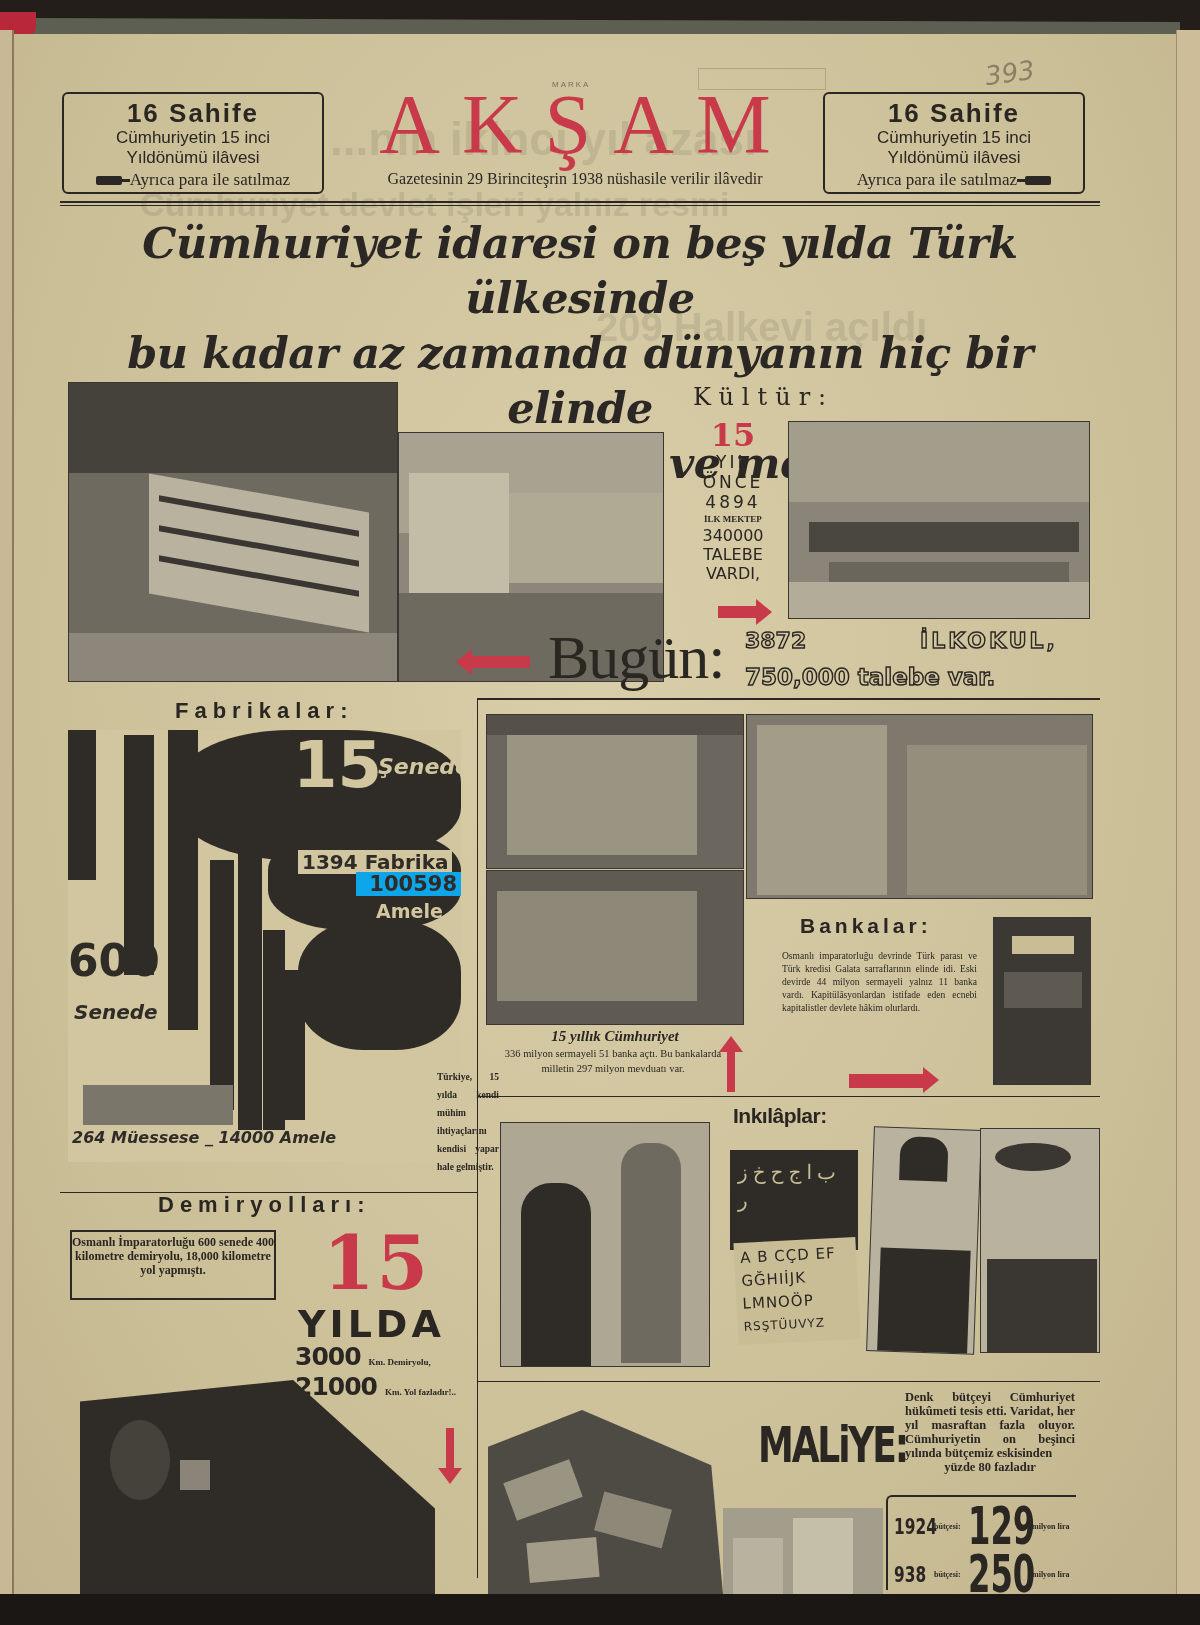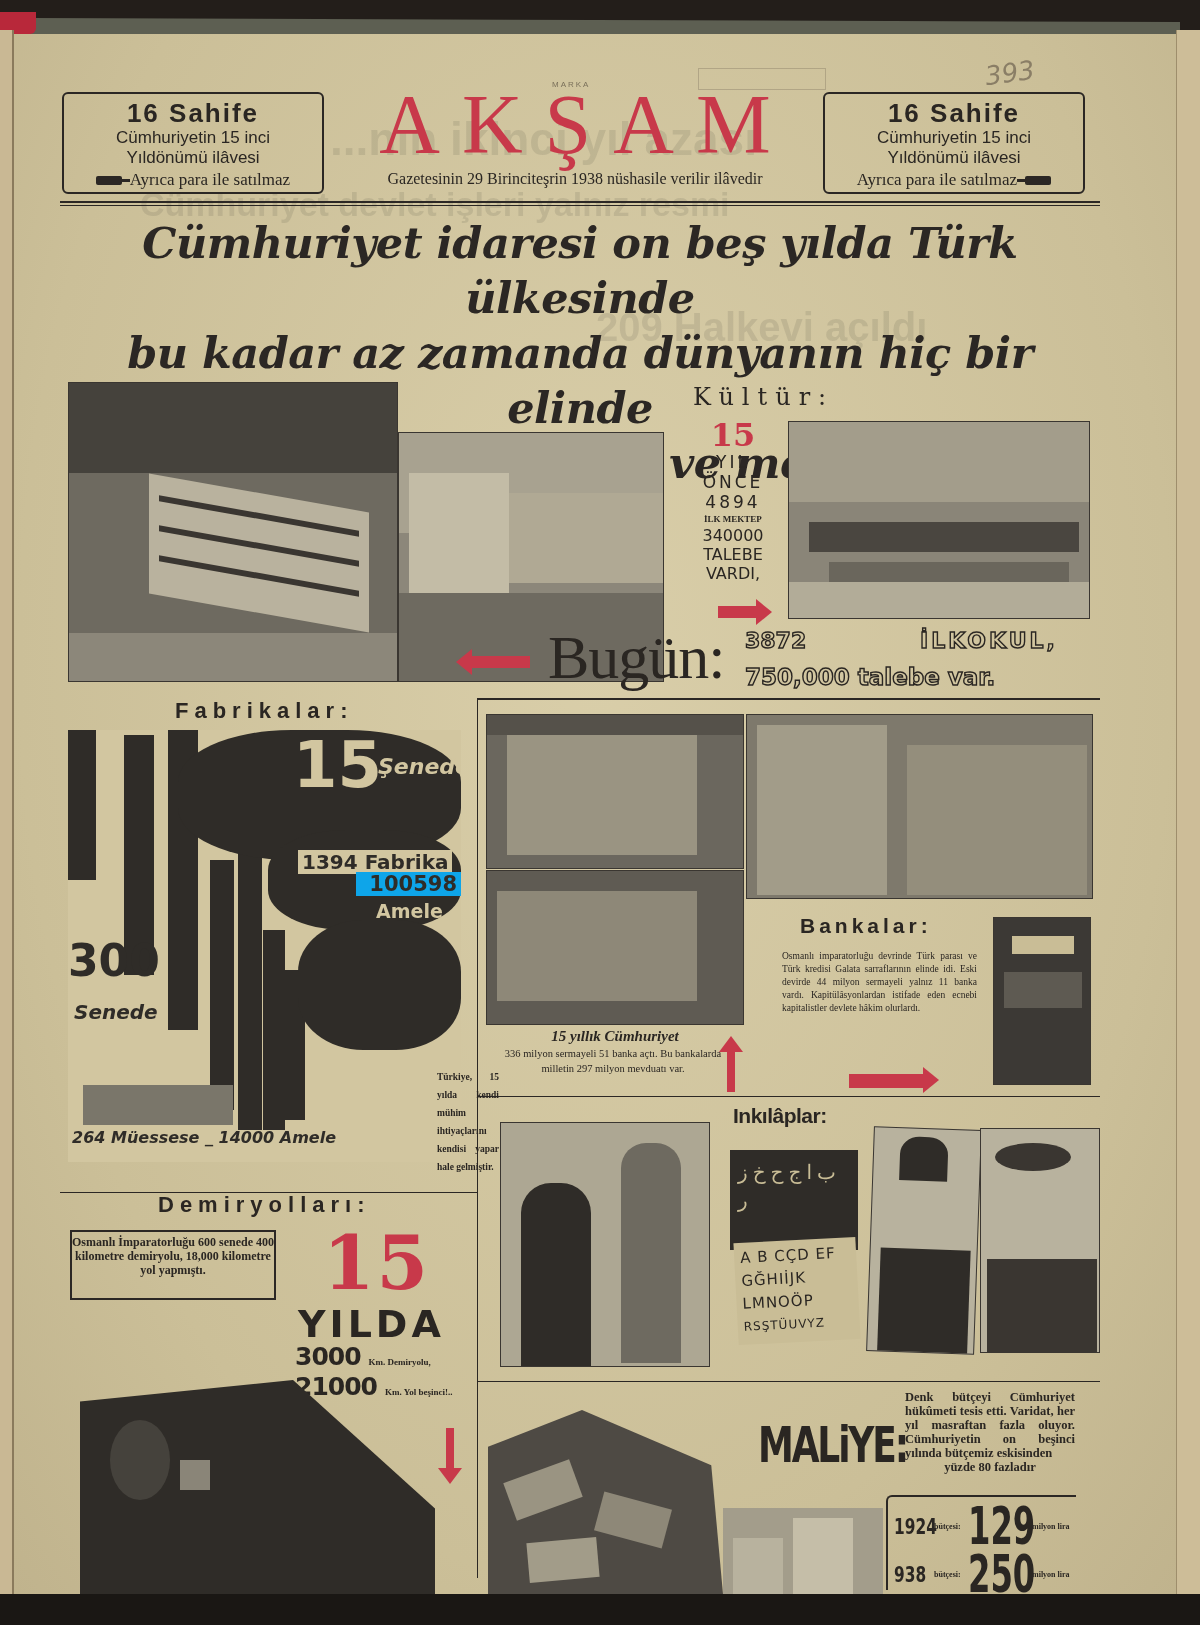--- a/index.html
+++ b/index.html
@@ -205,21 +205,21 @@
   <div class="stack" style="left:195px;top:200px;width:22px;height:200px;"></div>
   <div class="stack" style="left:215px;top:240px;width:22px;height:150px;"></div>
   <div class="smoke" style="left:110px;top:0px;width:283px;height:130px;"></div>
   <div class="smoke" style="left:200px;top:100px;width:193px;height:100px;"></div>
   <div class="smoke" style="left:230px;top:190px;width:163px;height:130px;"></div>
   <div class="fab-text" style="left:225px;top:-2px;font-size:64px;color:#d2c6a0;">15</div>
   <div class="fab-text" style="left:310px;top:24px;font-size:22px;color:#d2c6a0;font-style:italic;">Şenede</div>
   <div class="fab-text" style="left:230px;top:120px;font-size:20px;color:#2f2c28;background:#d2c6a0;padding:0 4px;">1394 Fabrika</div>
   <div class="fab-text" style="left:288px;top:142px;font-size:21px;color:#2f2c28;background:#0ea5e9;padding:0 4px;width:105px;text-align:right;">100598</div>
   <div class="fab-text" style="left:308px;top:170px;font-size:19px;color:#d2c6a0;">Amele</div>
-  <div class="fab-text" style="left:0;top:205px;font-size:44px;color:#2f2c28;">300</div>
+  <div class="fab-text" style="left:0;top:205px;font-size:44px;color:#2f2c28;">600</div>
   <div class="fab-text" style="left:6px;top:270px;font-size:20px;color:#2f2c28;font-style:italic;">Senede</div>
   <div class="shade" style="position:absolute;left:15px;top:355px;width:150px;height:40px;background:#7a766a;"></div>
   <div class="fab-text" style="left:4px;top:398px;font-size:16px;color:#2f2c28;font-style:italic;">264 Müessese _ 14000 Amele</div>
 </div>
 <div class="fab-note">Türkiye, 15 yılda kendi mühim ihtiyaçlarını kendisi yapar hale gelmiştir.</div>
 <div class="rule" style="left:60px;top:1192px;width:417px;height:1px;"></div>
 
 <div class="photo" style="left:486px;top:714px;width:258px;height:155px;background:#6b675e;">
   <div class="shade" style="left:20px;top:20px;width:190px;height:120px;background:#9a9482;"></div>
   <div class="shade" style="left:0;top:0;width:258px;height:20px;background:#55514a;"></div>
@@ -268,21 +268,21 @@
 <div class="demir-title">Demiryolları:</div>
 <div class="demir-box">Osmanlı İmparatorluğu 600 senede 400 kilometre demiryolu, 18,000 kilometre yol yapmıştı.</div>
 <div class="red15-big">15</div>
 <div class="yilda">YILDA</div>
 <div class="km-row" style="top:1342px;">
   <span class="n">3000</span>
   <span class="t">Km. Demiryolu,</span>
 </div>
 <div class="km-row" style="top:1372px;">
   <span class="n">21000</span>
-  <span class="t">Km. Yol beşinci!..</span>
+  <span class="t">Km. Yol fazladır!..</span>
 </div>
 <div class="red-arrow-v arr-down" style="left:446px;top:1428px;height:42px;"></div>
 <div class="photo" style="left:80px;top:1380px;width:355px;height:214px;background:#2f2c28;border:none;clip-path:polygon(0 10%,60% 0,100% 60%,100% 100%,0 100%);">
   <div class="shade" style="left:30px;top:40px;width:60px;height:80px;background:#45423c;border-radius:50%;"></div>
   <div class="shade" style="left:100px;top:80px;width:30px;height:30px;background:#8a8578;"></div>
 </div>
 
 <div class="photo" style="left:488px;top:1410px;width:235px;height:184px;background:#4e4a44;border:none;clip-path:polygon(0 20%,40% 0,95% 30%,100% 100%,0 100%);">
   <div class="shade" style="left:20px;top:60px;width:70px;height:40px;background:#9a9482;transform:rotate(-20deg);"></div>
   <div class="shade" style="left:110px;top:90px;width:70px;height:40px;background:#8e8878;transform:rotate(15deg);"></div>

